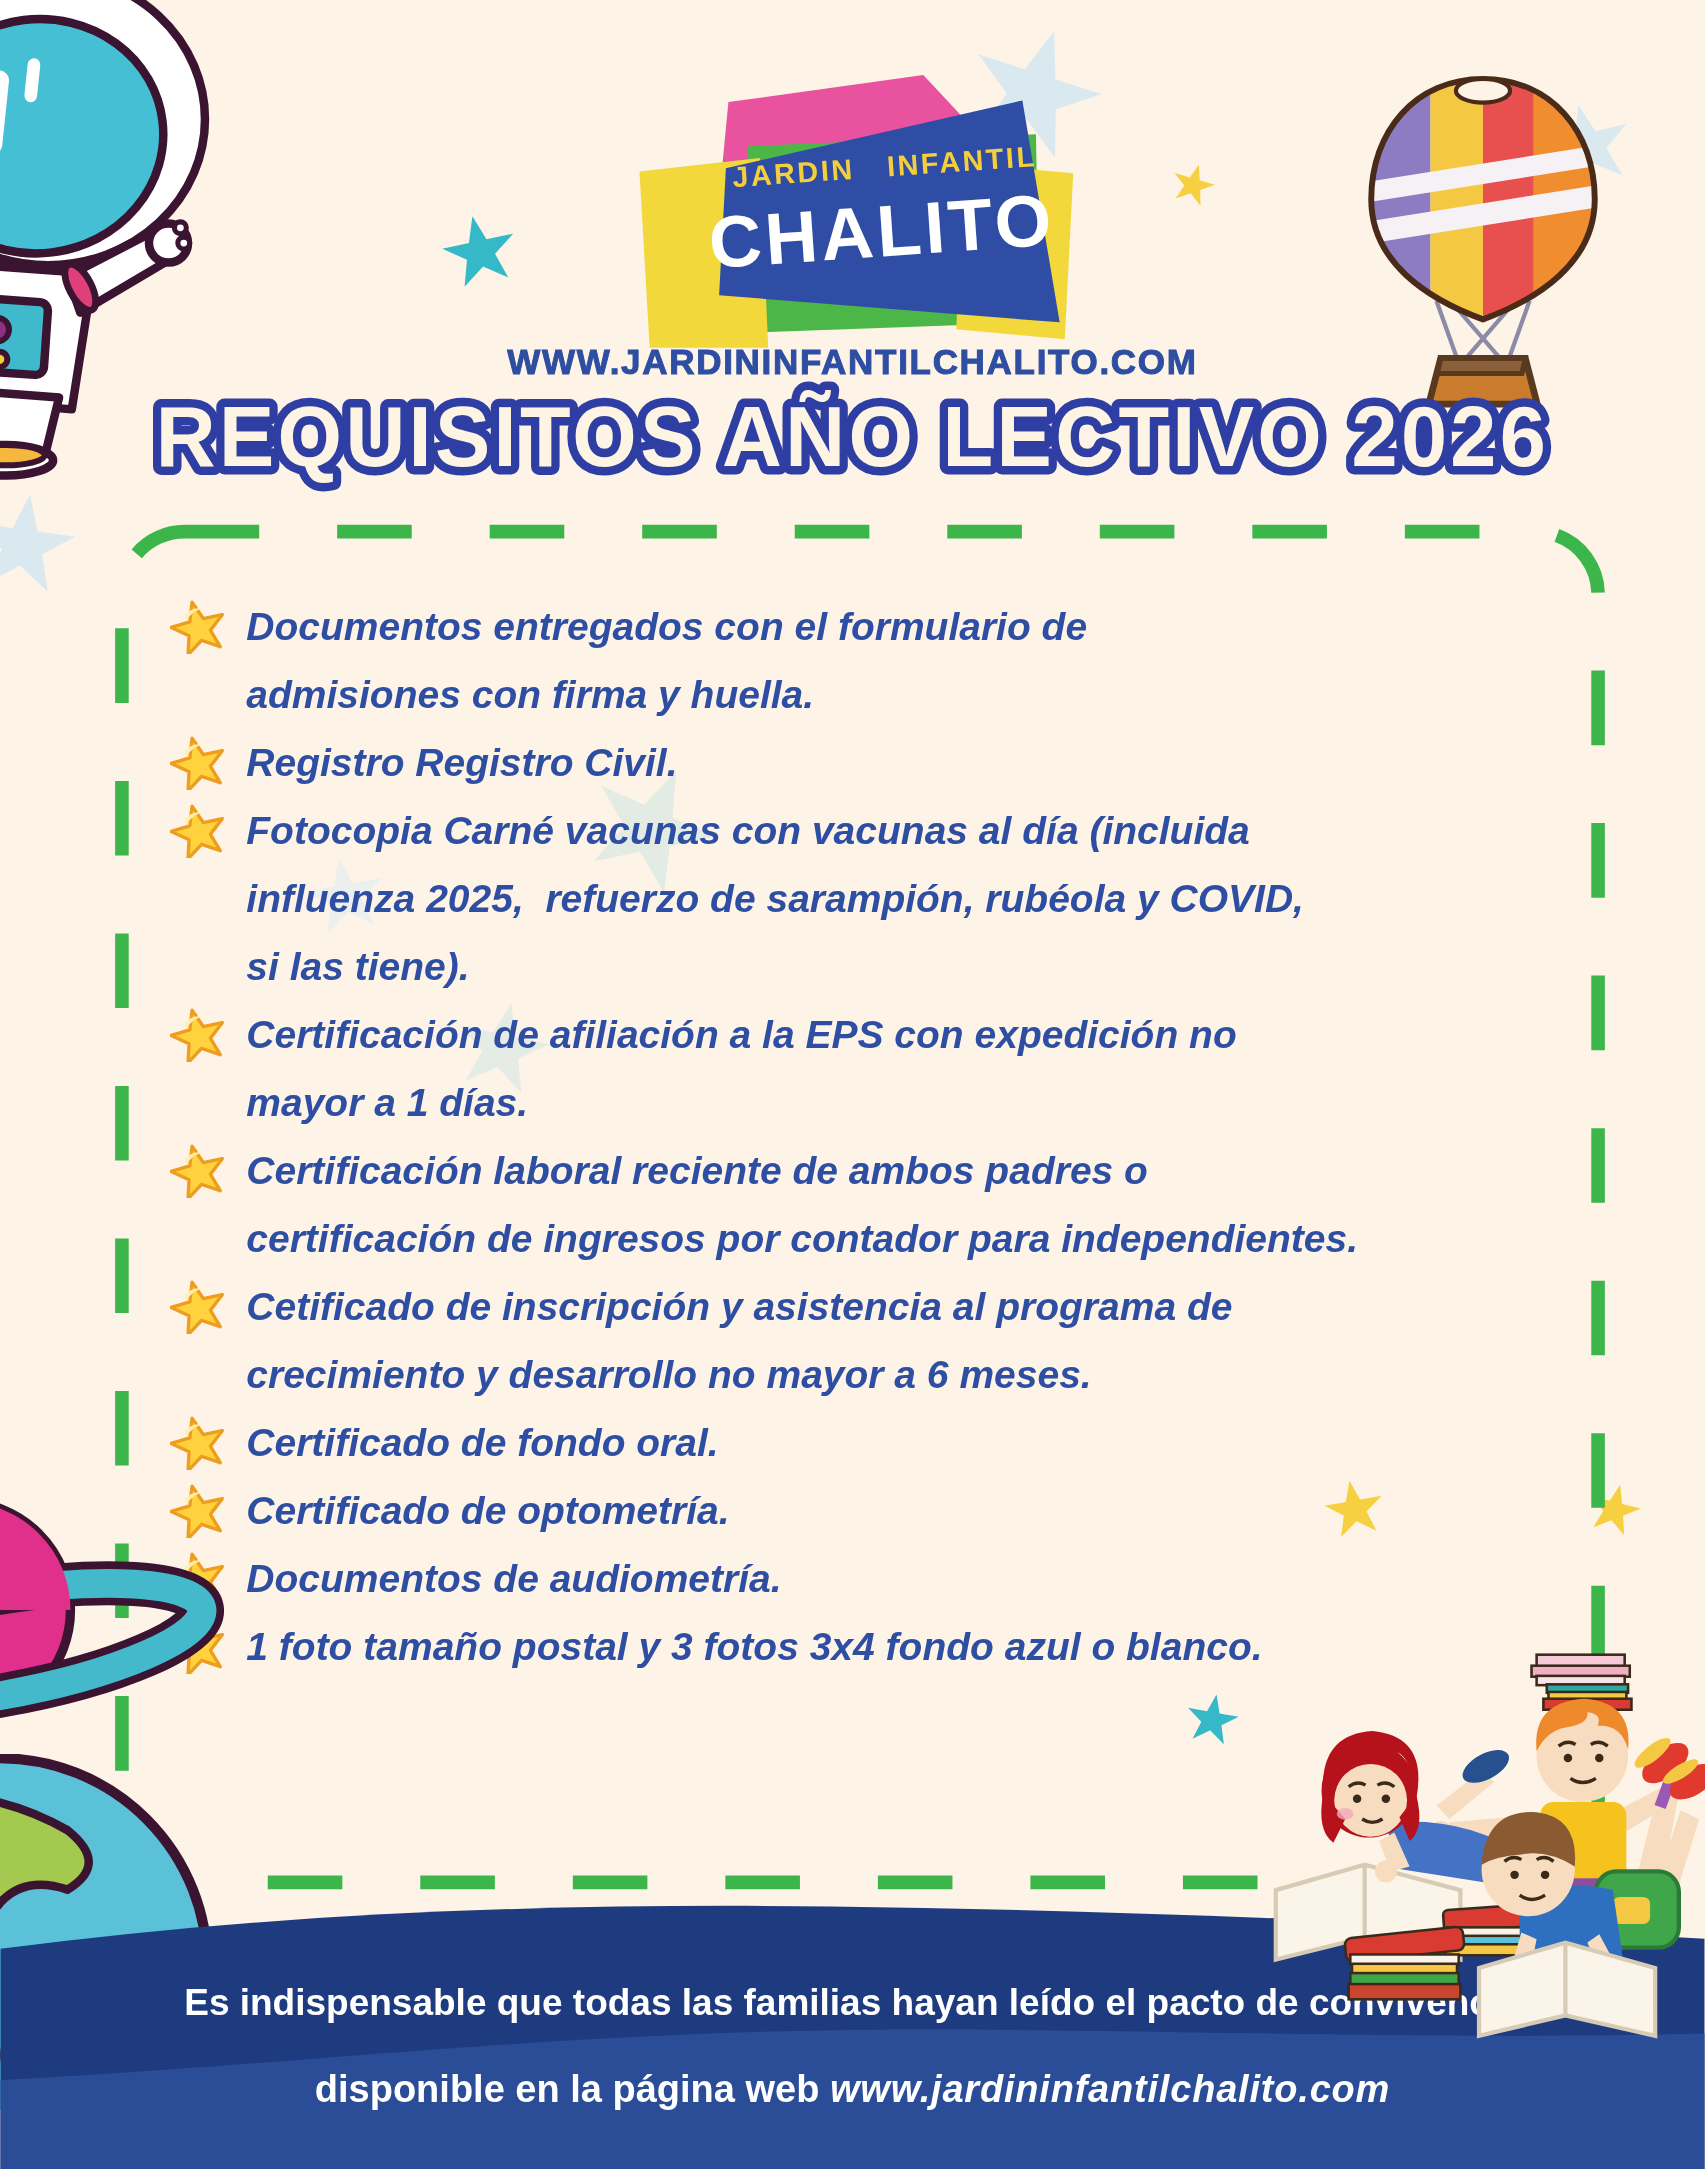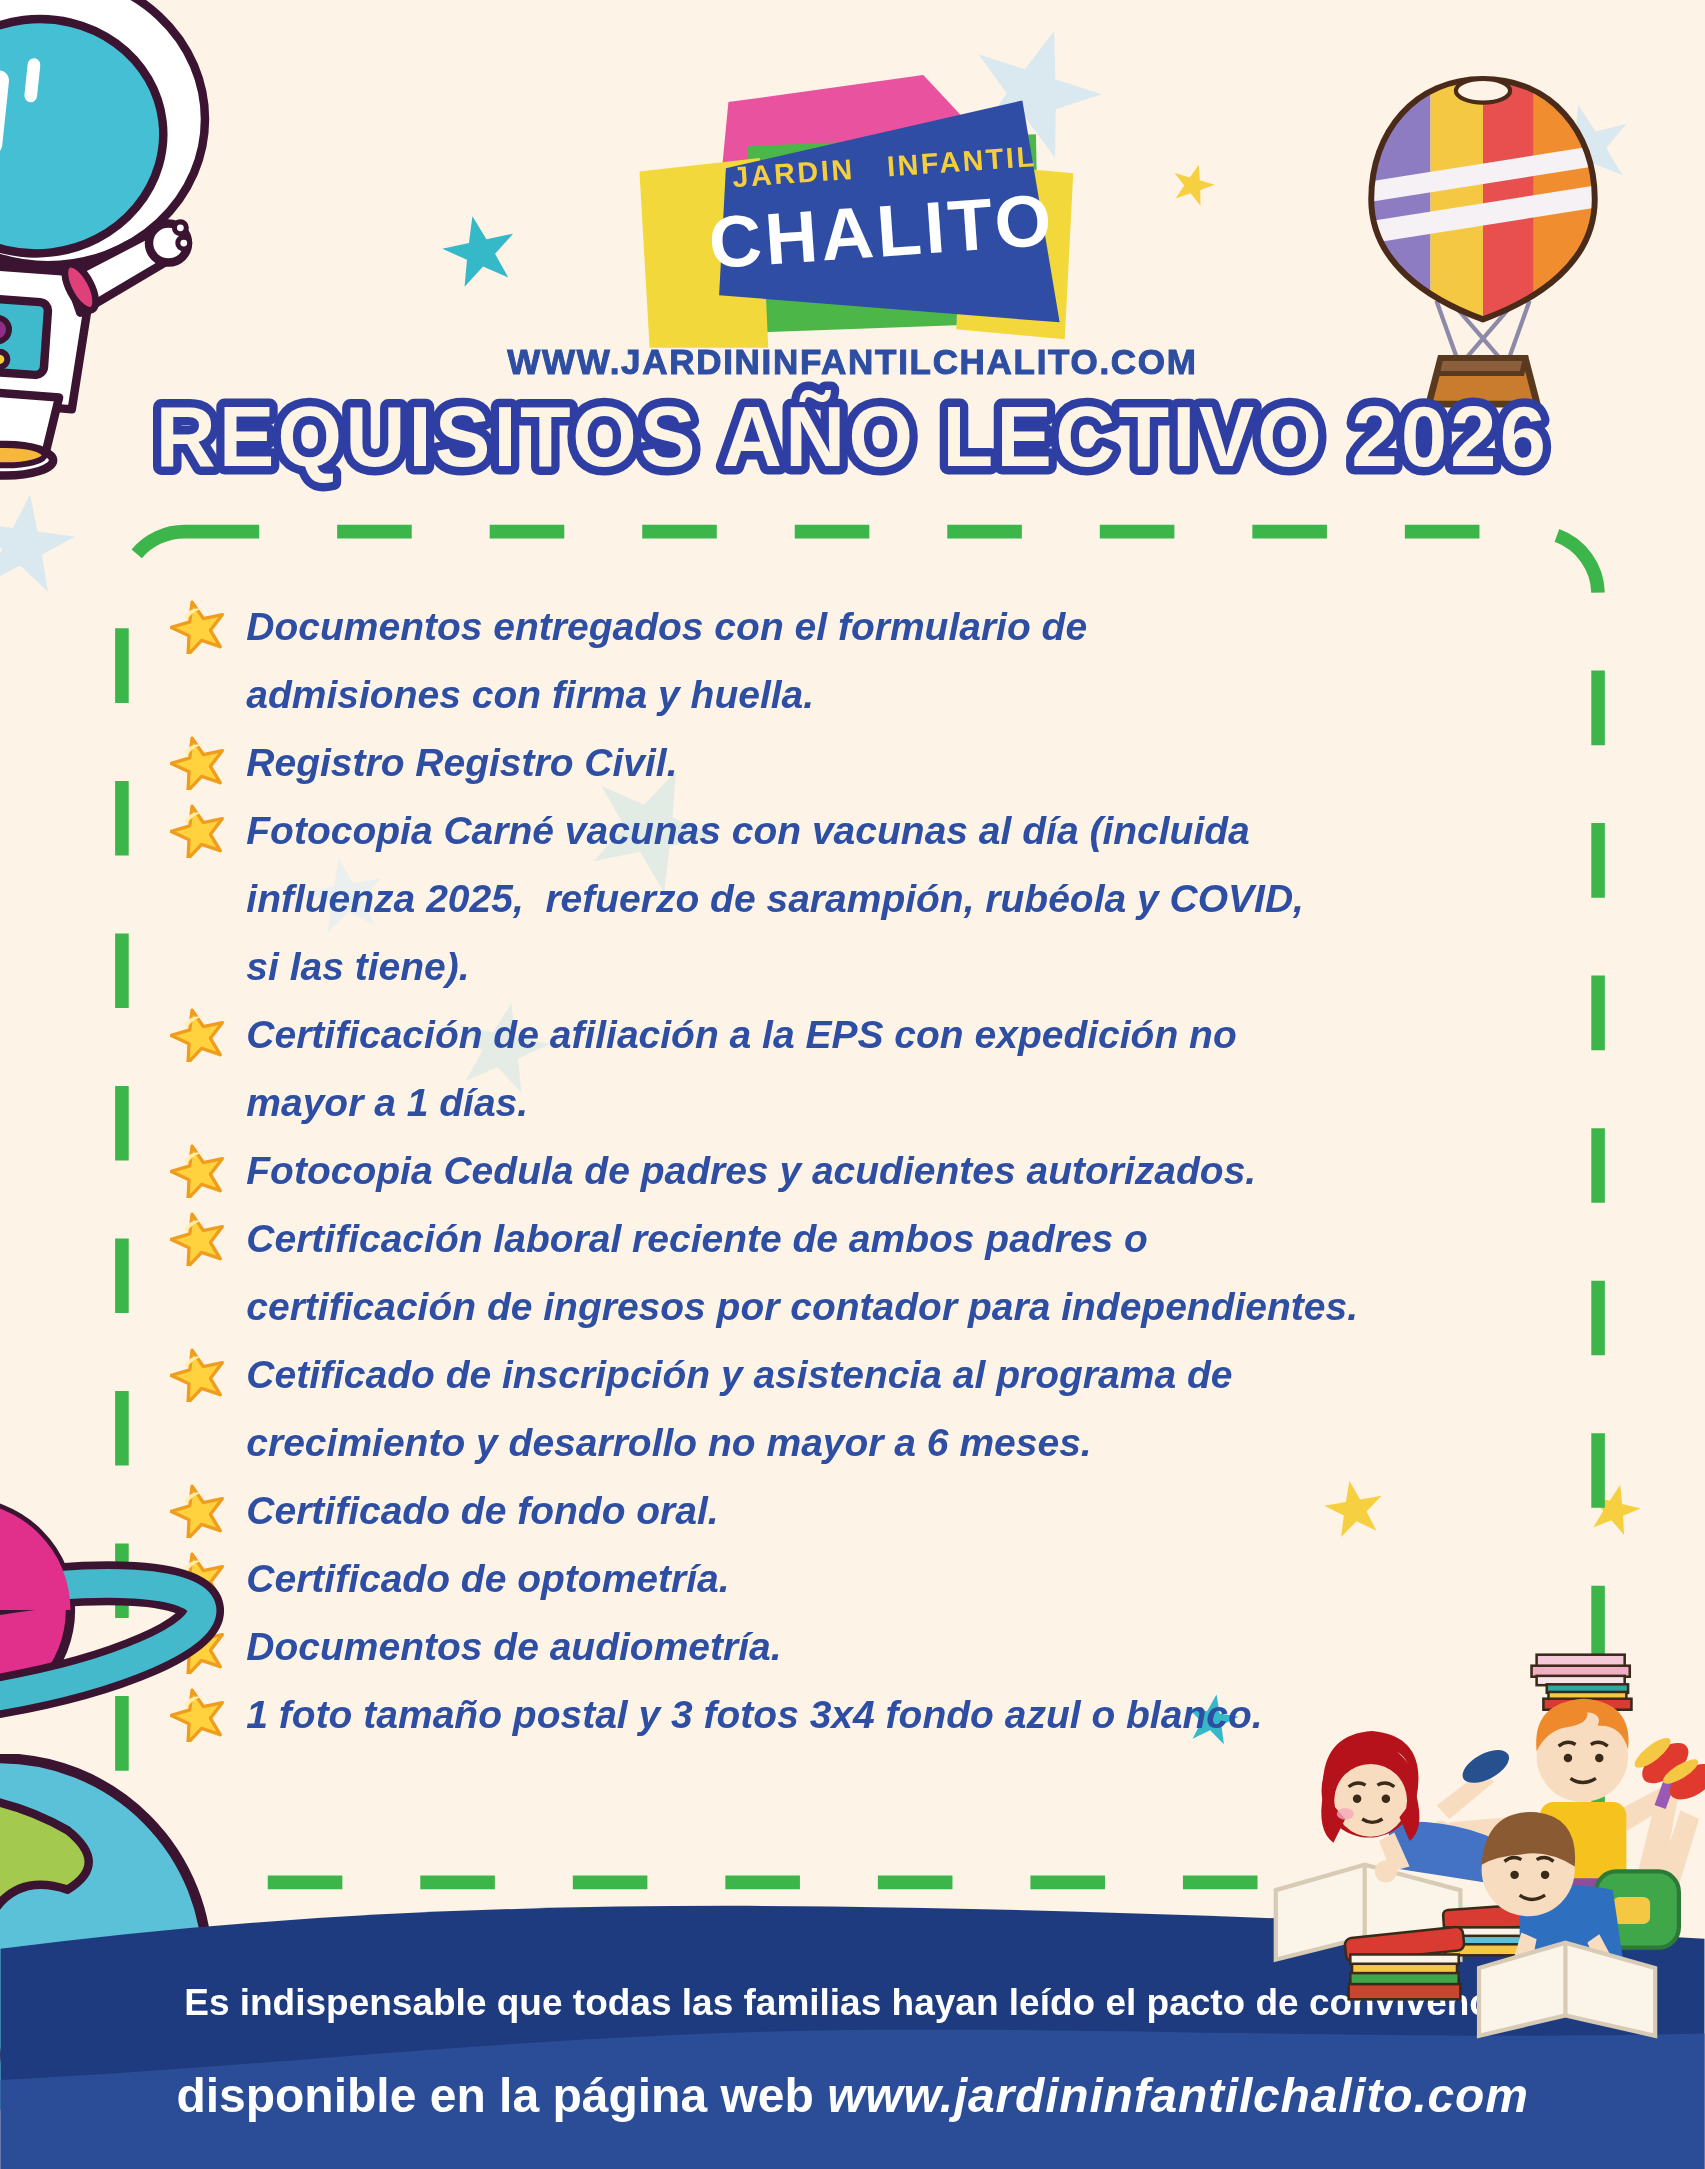--- a/index.html
+++ b/index.html
@@ -16,21 +16,21 @@
   
   .req-list{position:absolute;left:170px;top:593px;width:1373px;font-style:italic;}
   .req-item{display:flex;align-items:flex-start;gap:20.3px;}
   .req-star{flex:0 0 56px;margin-top:5.1px;}
   .req-text{font-size:39px;font-weight:bold;color:#2D4EA2;line-height:68px;white-space:pre-wrap;}
 
   
   .footer-line1{position:absolute;top:1982px;left:0;right:0;text-align:center;color:#FFFFFF;
                 font-size:37px;font-weight:bold;}
   .footer-line2{position:absolute;top:2068px;left:0;right:0;text-align:center;color:#FFFFFF;
-                font-size:48px;font-weight:bold;}
+                font-size:38px;font-weight:bold;}
   .footer-url{font-style:italic;font-weight:bold;letter-spacing:0.8px;}
 </style>
 </head>
 <body>
 
 <div class="page">
 
   <svg width="0" height="0" style="position:absolute">
     <defs>
       <path id="star5" d="M50 2 L61.8 35.5 L97.6 35.5 L68.9 56.5 L79.4 90.5 L50 69.5 L20.6 90.5 L31.1 56.5 L2.4 35.5 L38.2 35.5 Z"></path>
@@ -179,29 +179,20 @@
         <div class="req-text">Certificación de afiliación a la EPS con expedición no
 mayor a 1 días.</div>
       </div>
       <div class="req-item">
         <svg class="req-star" width="56" height="56" viewBox="0 0 66 66">
     <g transform="rotate(-14 33 33)">
       <path d="M33 4 L41.2 26 L64 27 L46 41.5 L52.5 63 L33 50.5 L13.5 63 L20 41.5 L2 27 L24.8 26 Z" fill="#FFD23E" stroke="#EF9D1F" stroke-width="4" stroke-linejoin="round"></path>
       <path d="M20 18 Q32 8 44 15 Q32 13 22 23 Z" fill="#FFEFB0" opacity="0.95"></path>
     </g>
   </svg>
-        <div class="req-text">Fotocopia Cedula de padres y acudientes autorizados.</div>
-      </div>
-      <div class="req-item">
-        <svg class="req-star" width="56" height="56" viewBox="0 0 66 66">
-    <g transform="rotate(-14 33 33)">
-      <path d="M33 4 L41.2 26 L64 27 L46 41.5 L52.5 63 L33 50.5 L13.5 63 L20 41.5 L2 27 L24.8 26 Z" fill="#FFD23E" stroke="#EF9D1F" stroke-width="4" stroke-linejoin="round"></path>
-      <path d="M20 18 Q32 8 44 15 Q32 13 22 23 Z" fill="#FFEFB0" opacity="0.95"></path>
-    </g>
-  </svg>
         <div class="req-text">Certificación laboral reciente de ambos padres o
 certificación de ingresos por contador para independientes.</div>
       </div>
       <div class="req-item">
         <svg class="req-star" width="56" height="56" viewBox="0 0 66 66">
     <g transform="rotate(-14 33 33)">
       <path d="M33 4 L41.2 26 L64 27 L46 41.5 L52.5 63 L33 50.5 L13.5 63 L20 41.5 L2 27 L24.8 26 Z" fill="#FFD23E" stroke="#EF9D1F" stroke-width="4" stroke-linejoin="round"></path>
       <path d="M20 18 Q32 8 44 15 Q32 13 22 23 Z" fill="#FFEFB0" opacity="0.95"></path>
     </g>
   </svg>

